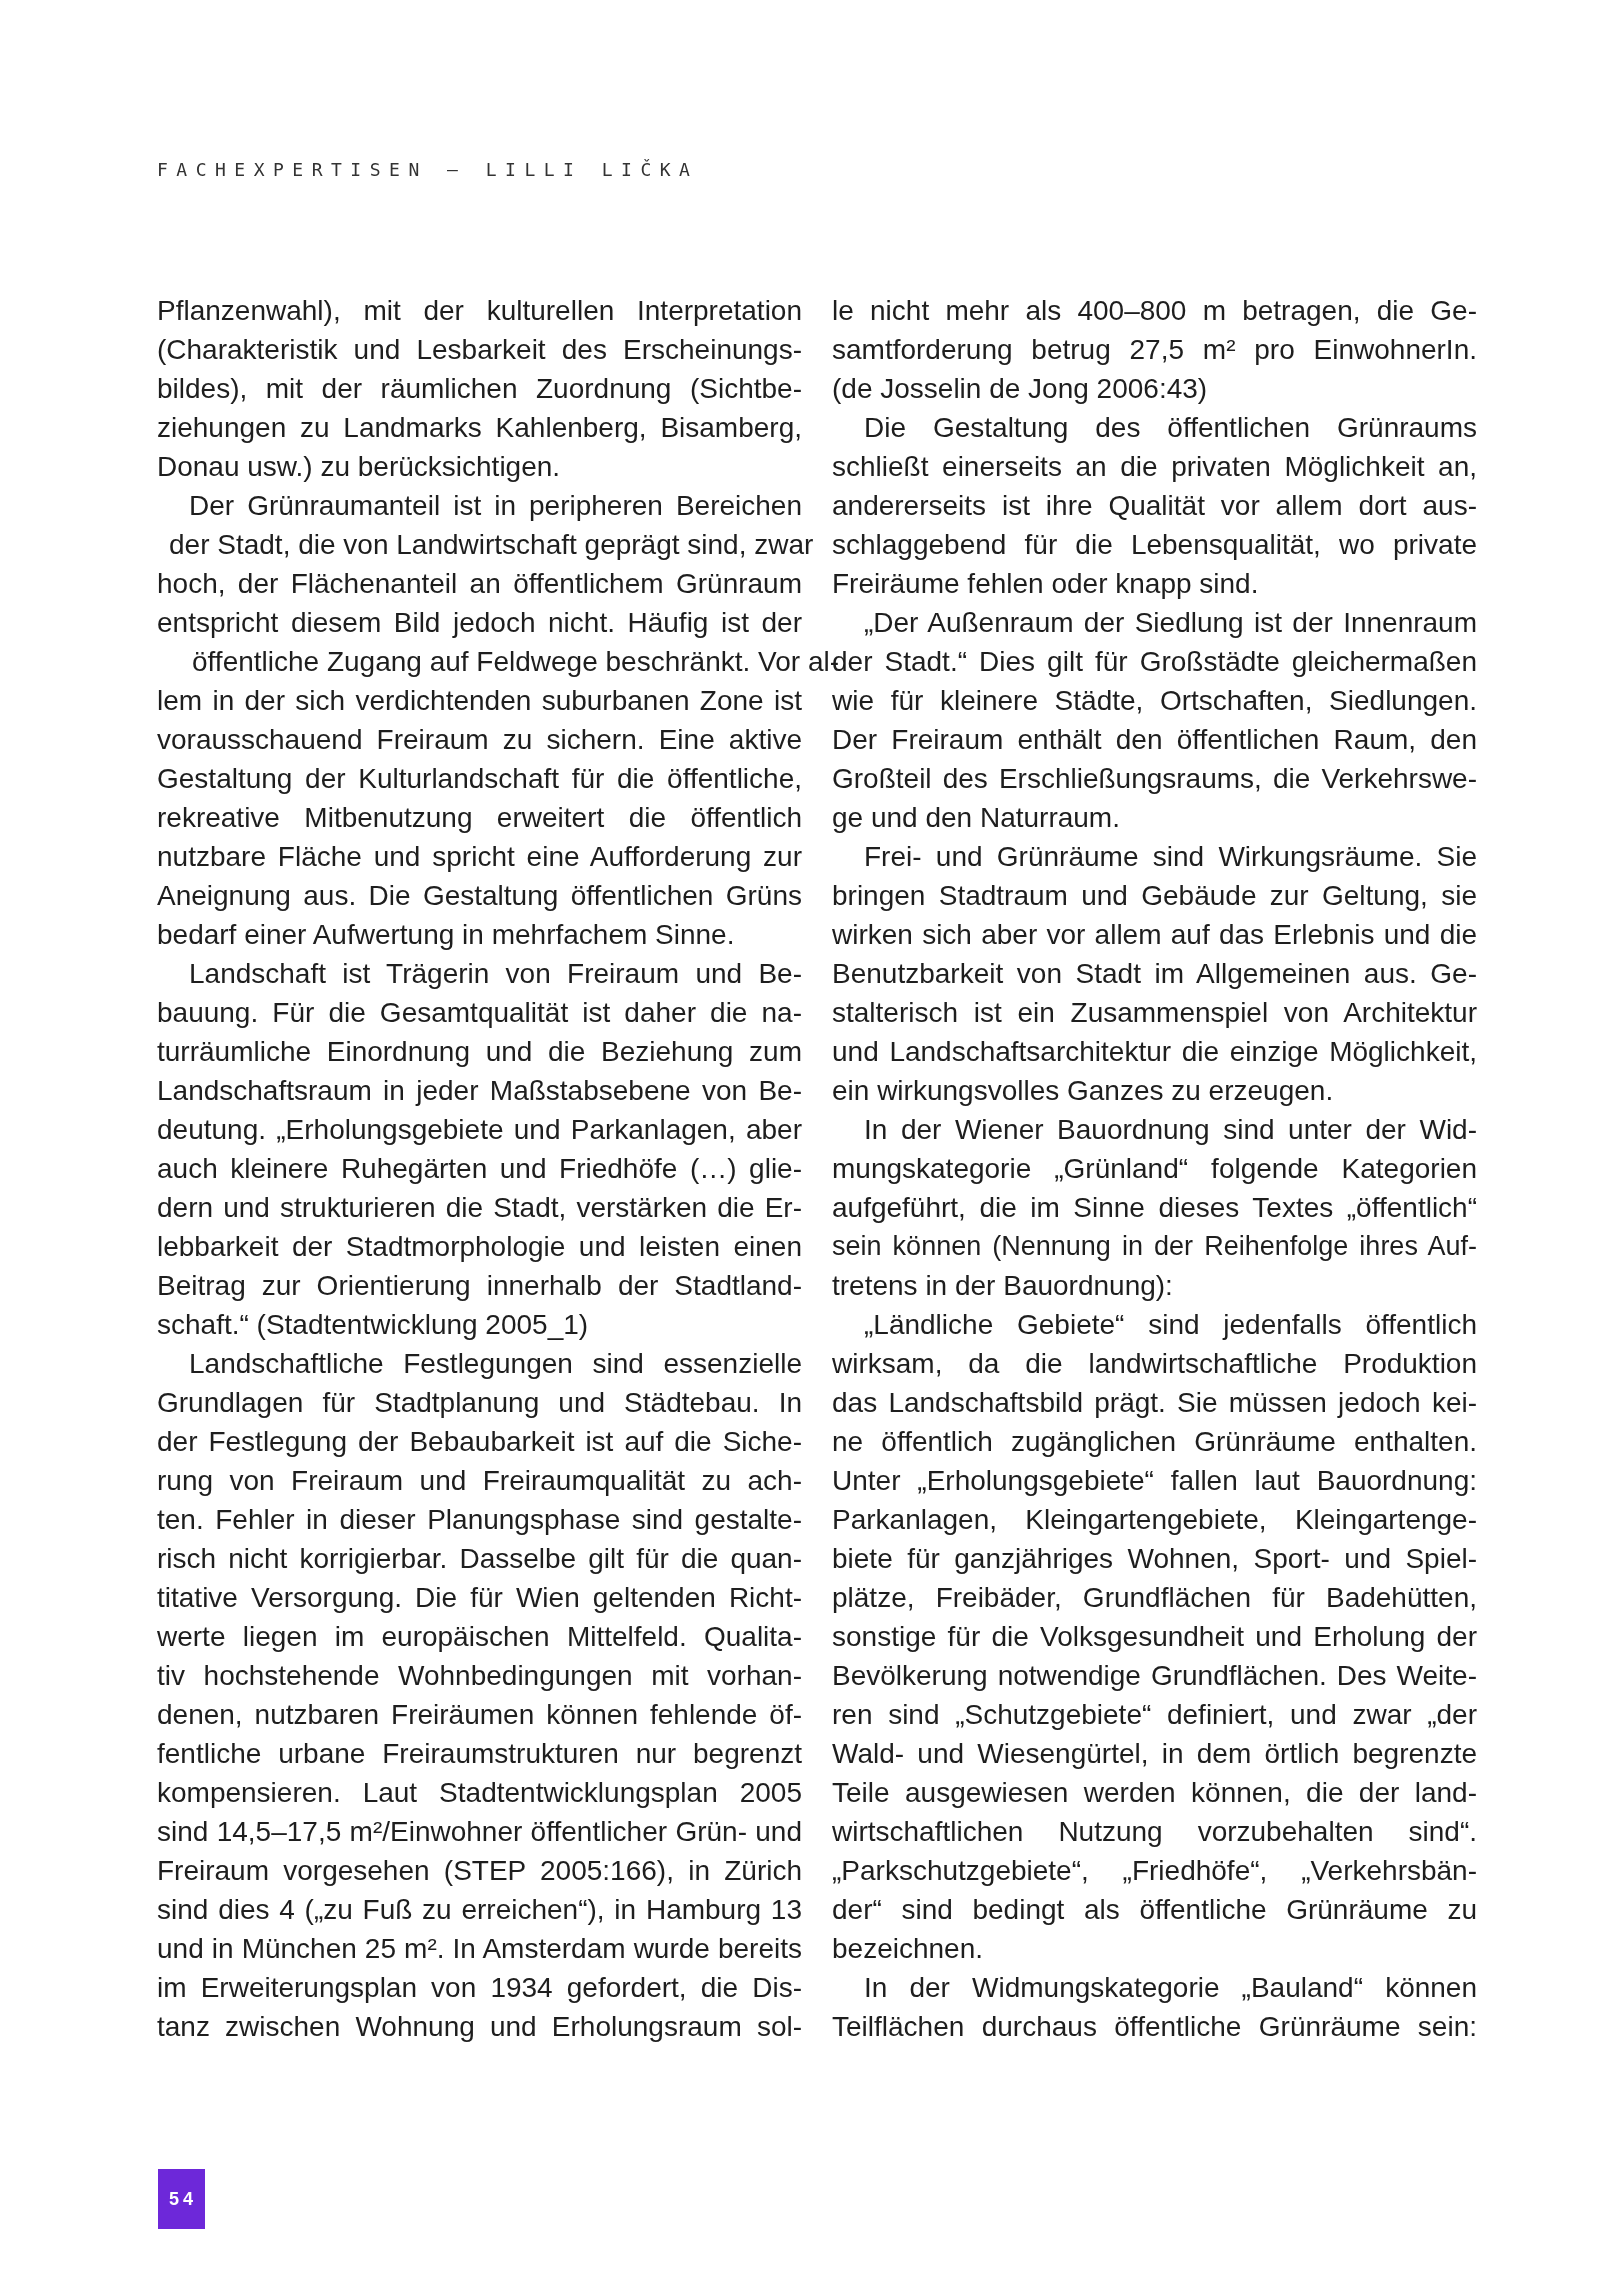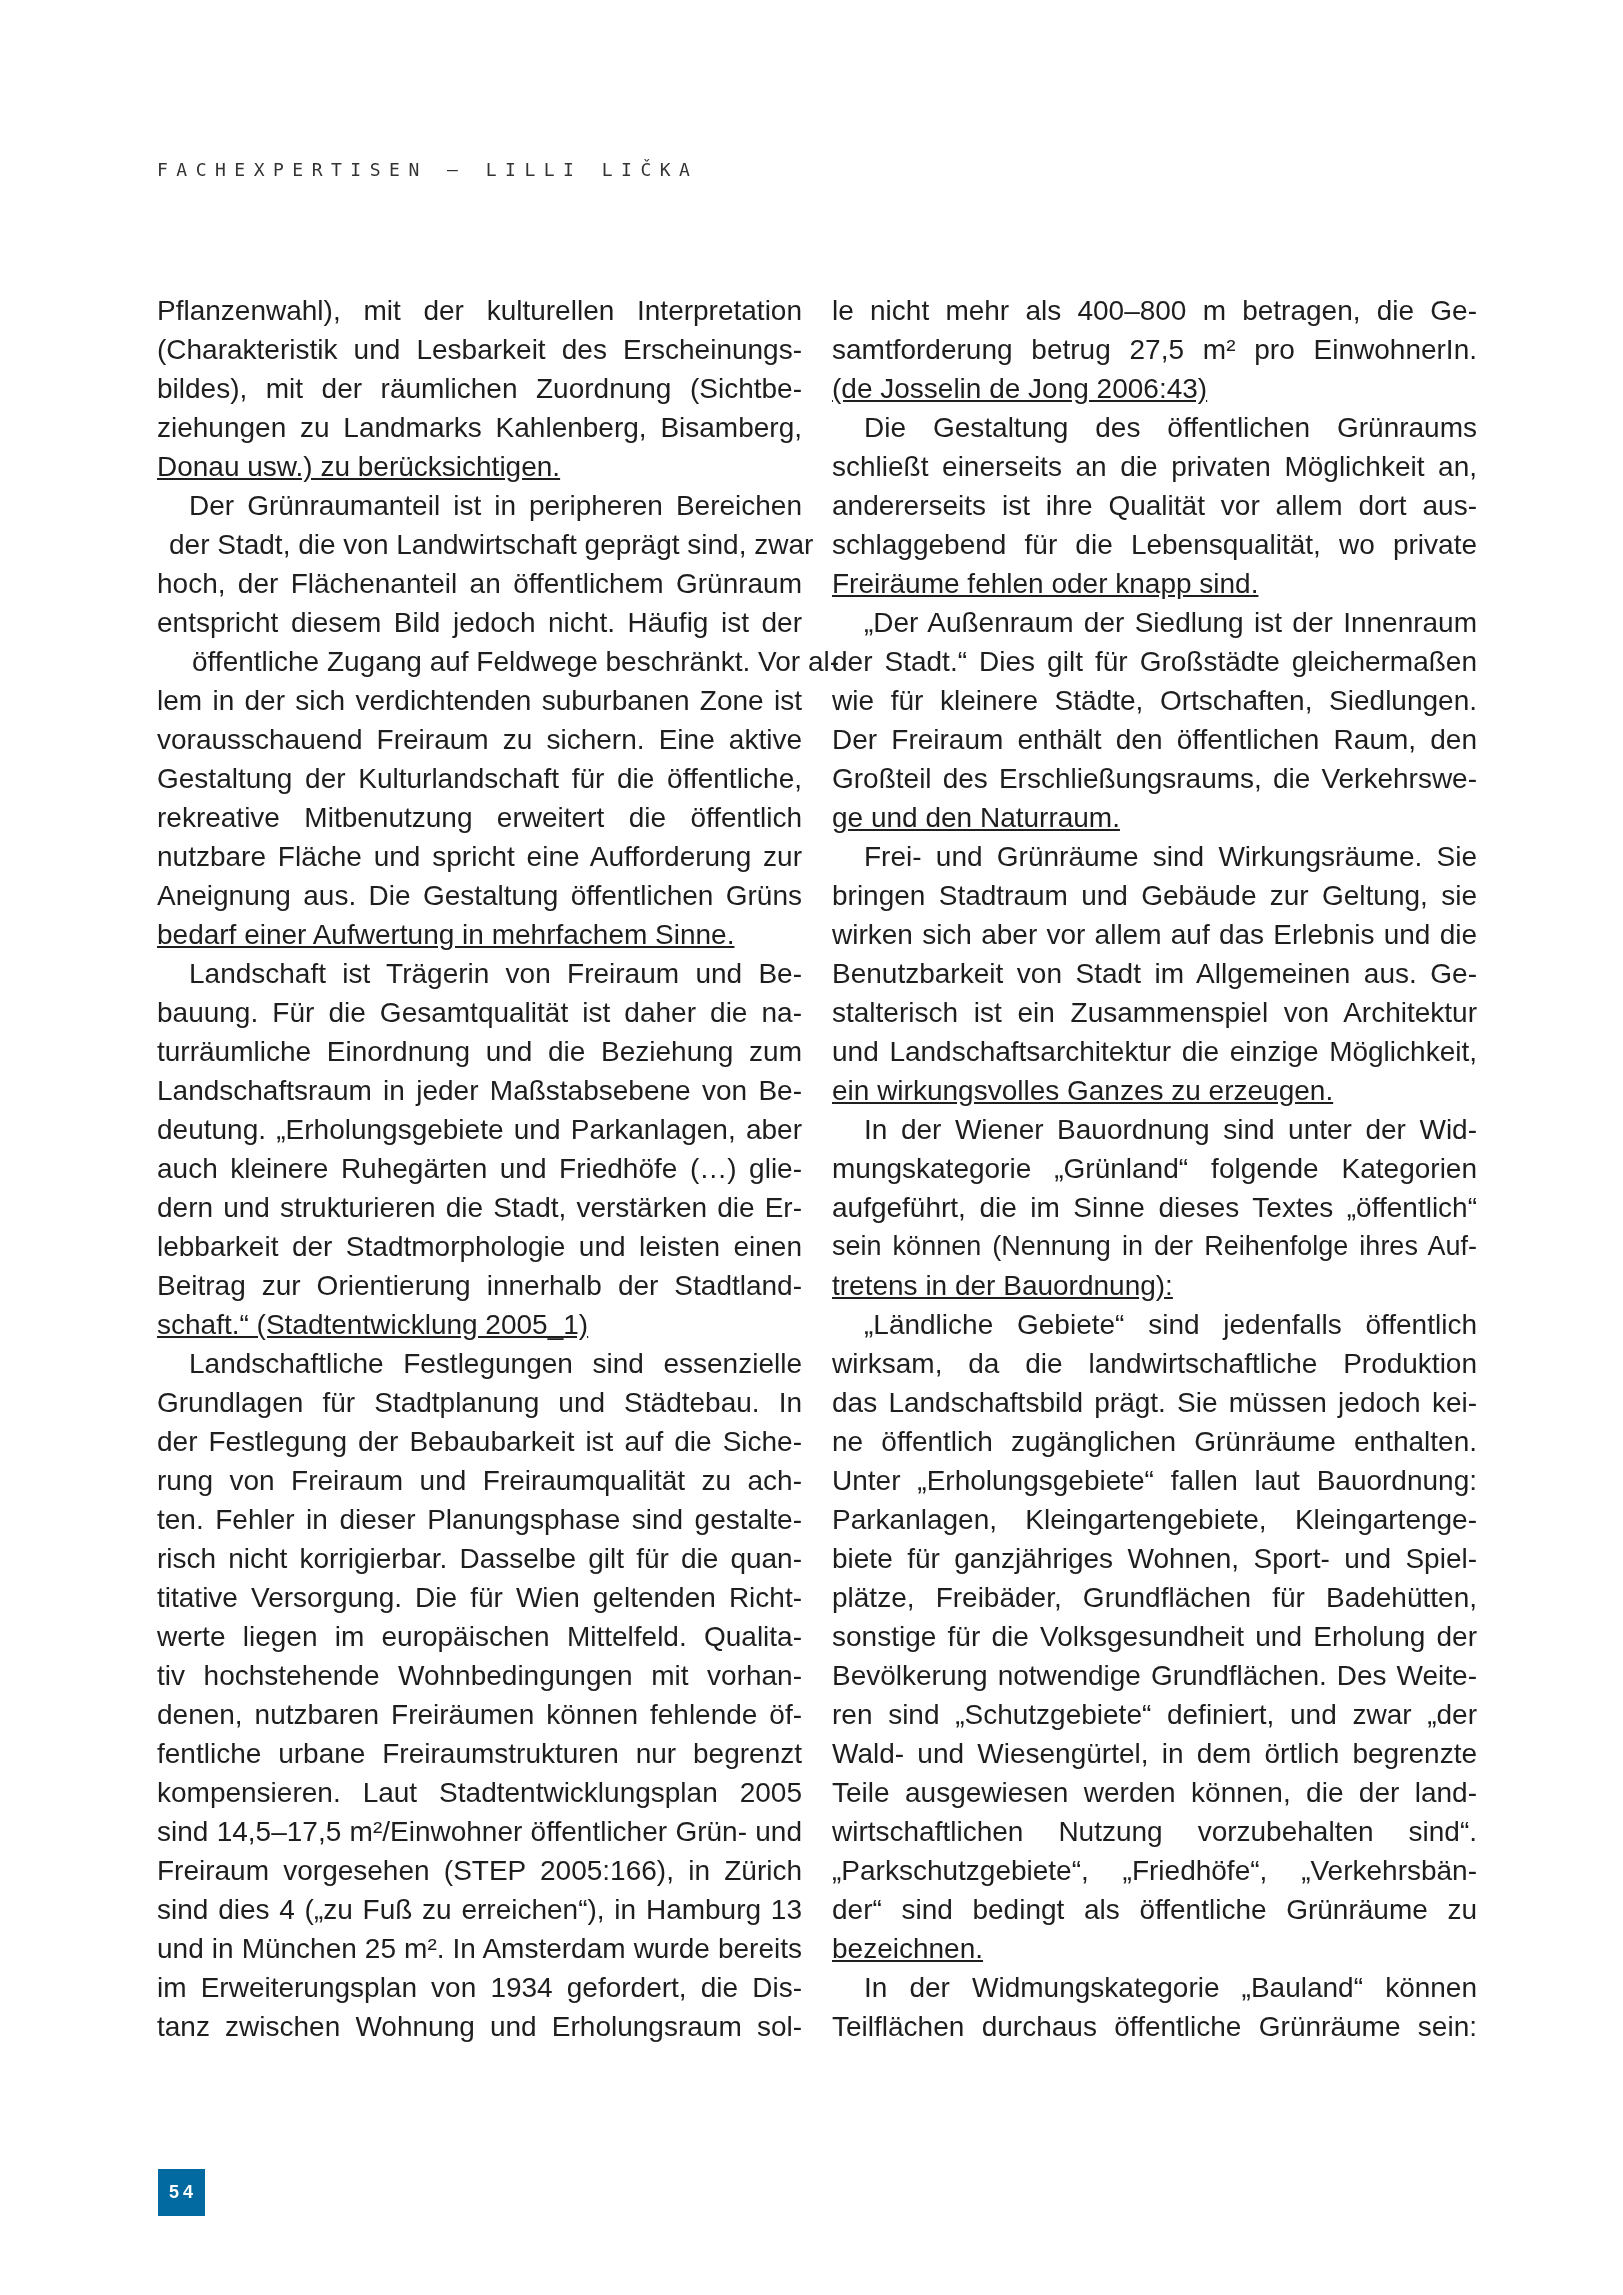--- a/index.html
+++ b/index.html
@@ -39,30 +39,29 @@
     .line {
       display: block;
       text-align: justify;
       text-align-last: justify;
       white-space: nowrap;
       height: 39px;
       overflow: visible;
     }
     .line.last {
       text-align-last: left;
-      text-decoration: underline;
     }
     .line.indent { padding-left: 32px; }
     .page-number {
       position: absolute;
       left: 158px;
       top: 2169px;
       width: 47px;
-      height: 47px;
-      background: #0369a1;
+      height: 60px;
+      background: #6d28d9;
       color: #ffffff;
       font-family: "Liberation Sans", sans-serif;
       font-weight: bold;
       font-size: 18px;
       letter-spacing: 4px;
       display: flex;
       align-items: center;
       justify-content: center;
       padding-left: 3.2px;
       box-sizing: border-box;

